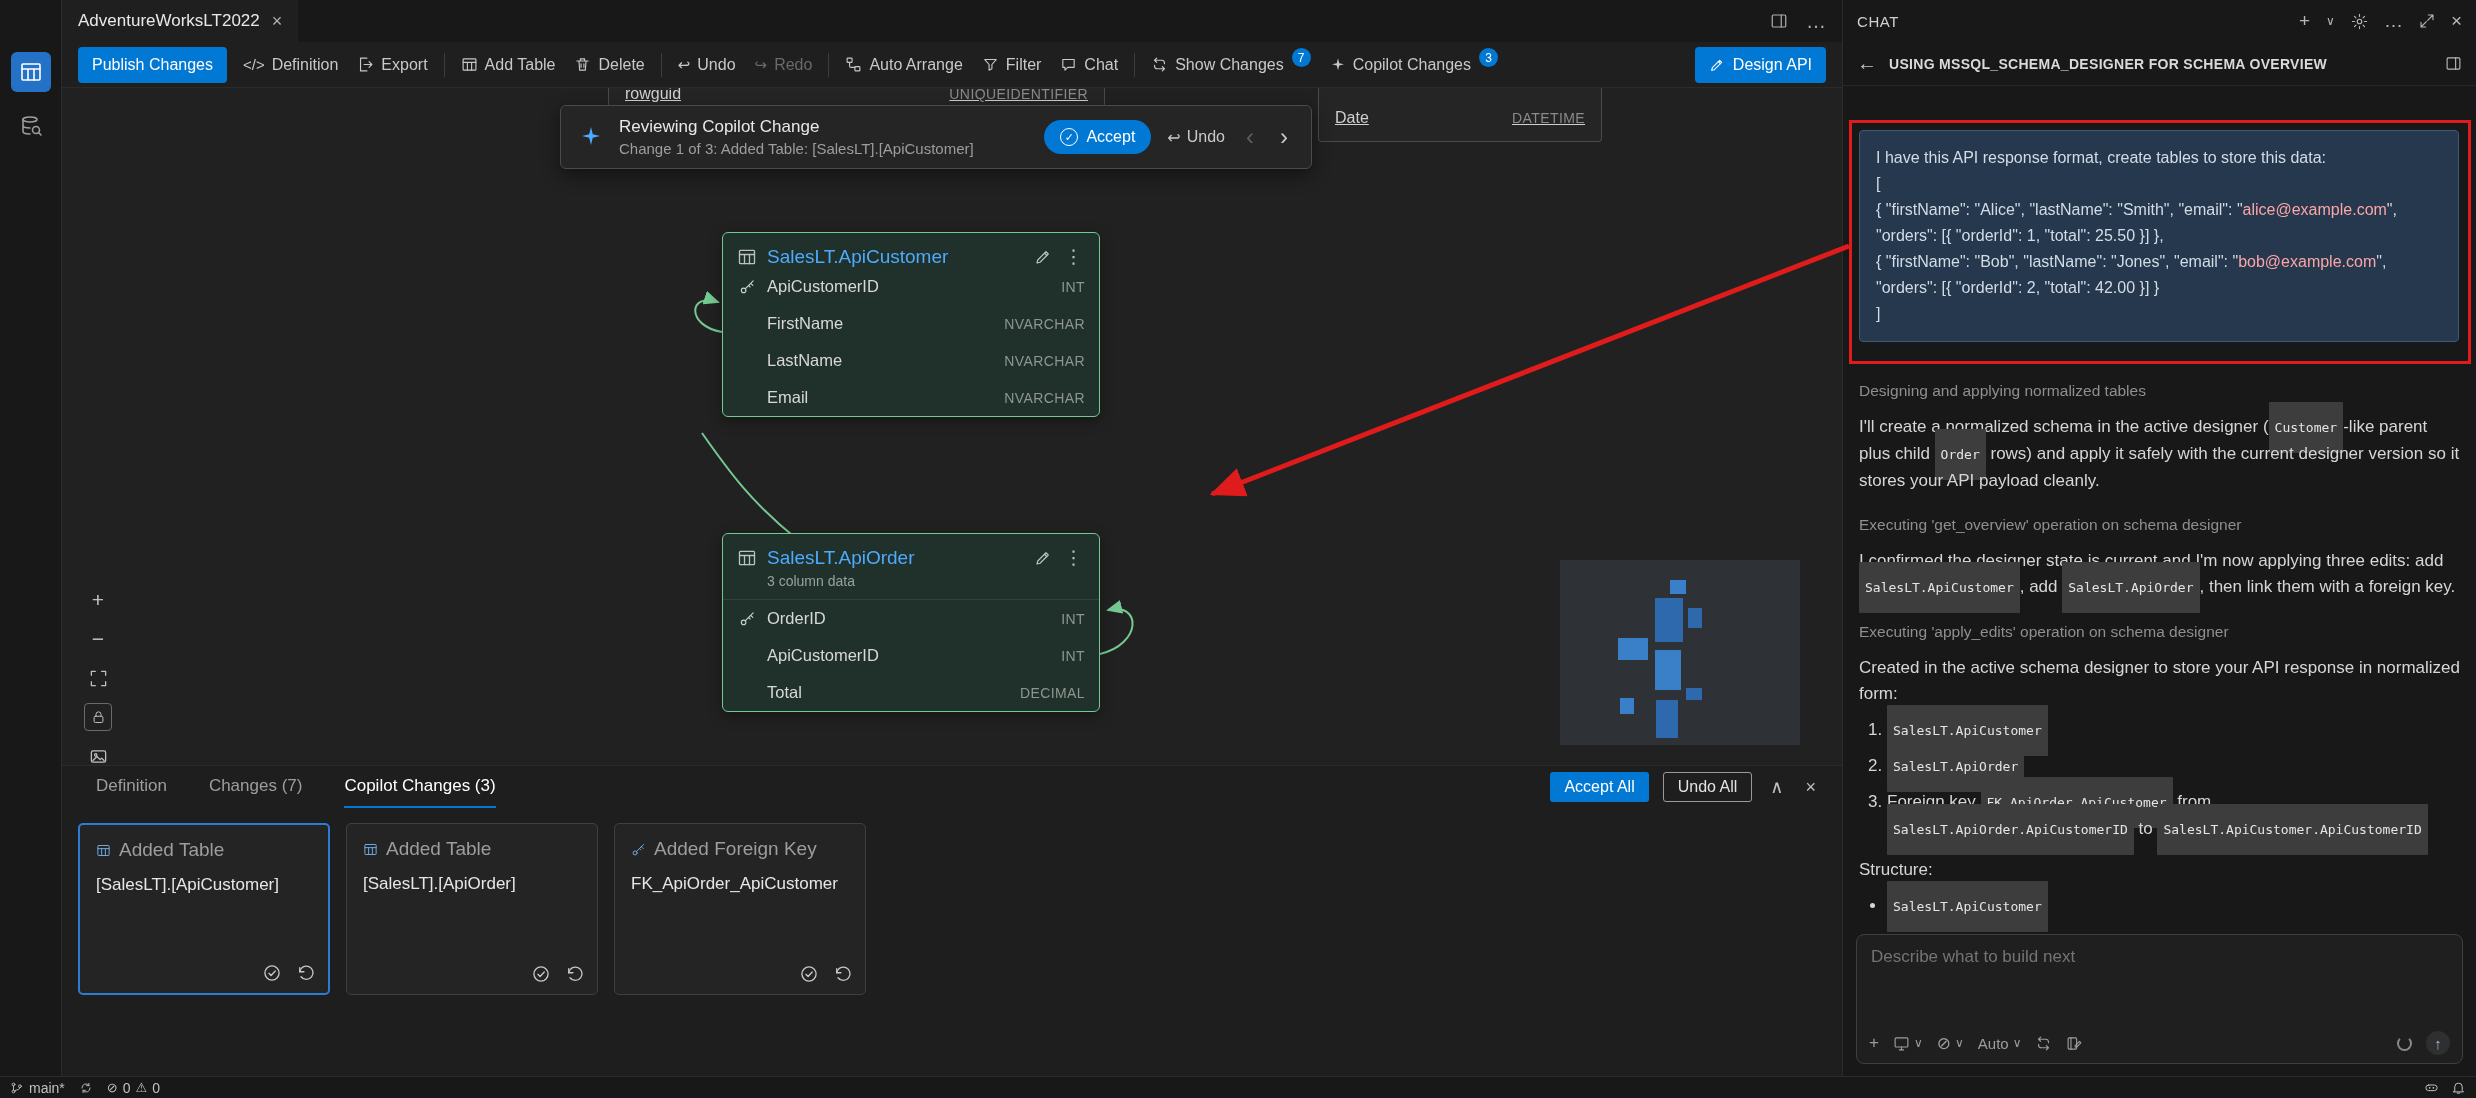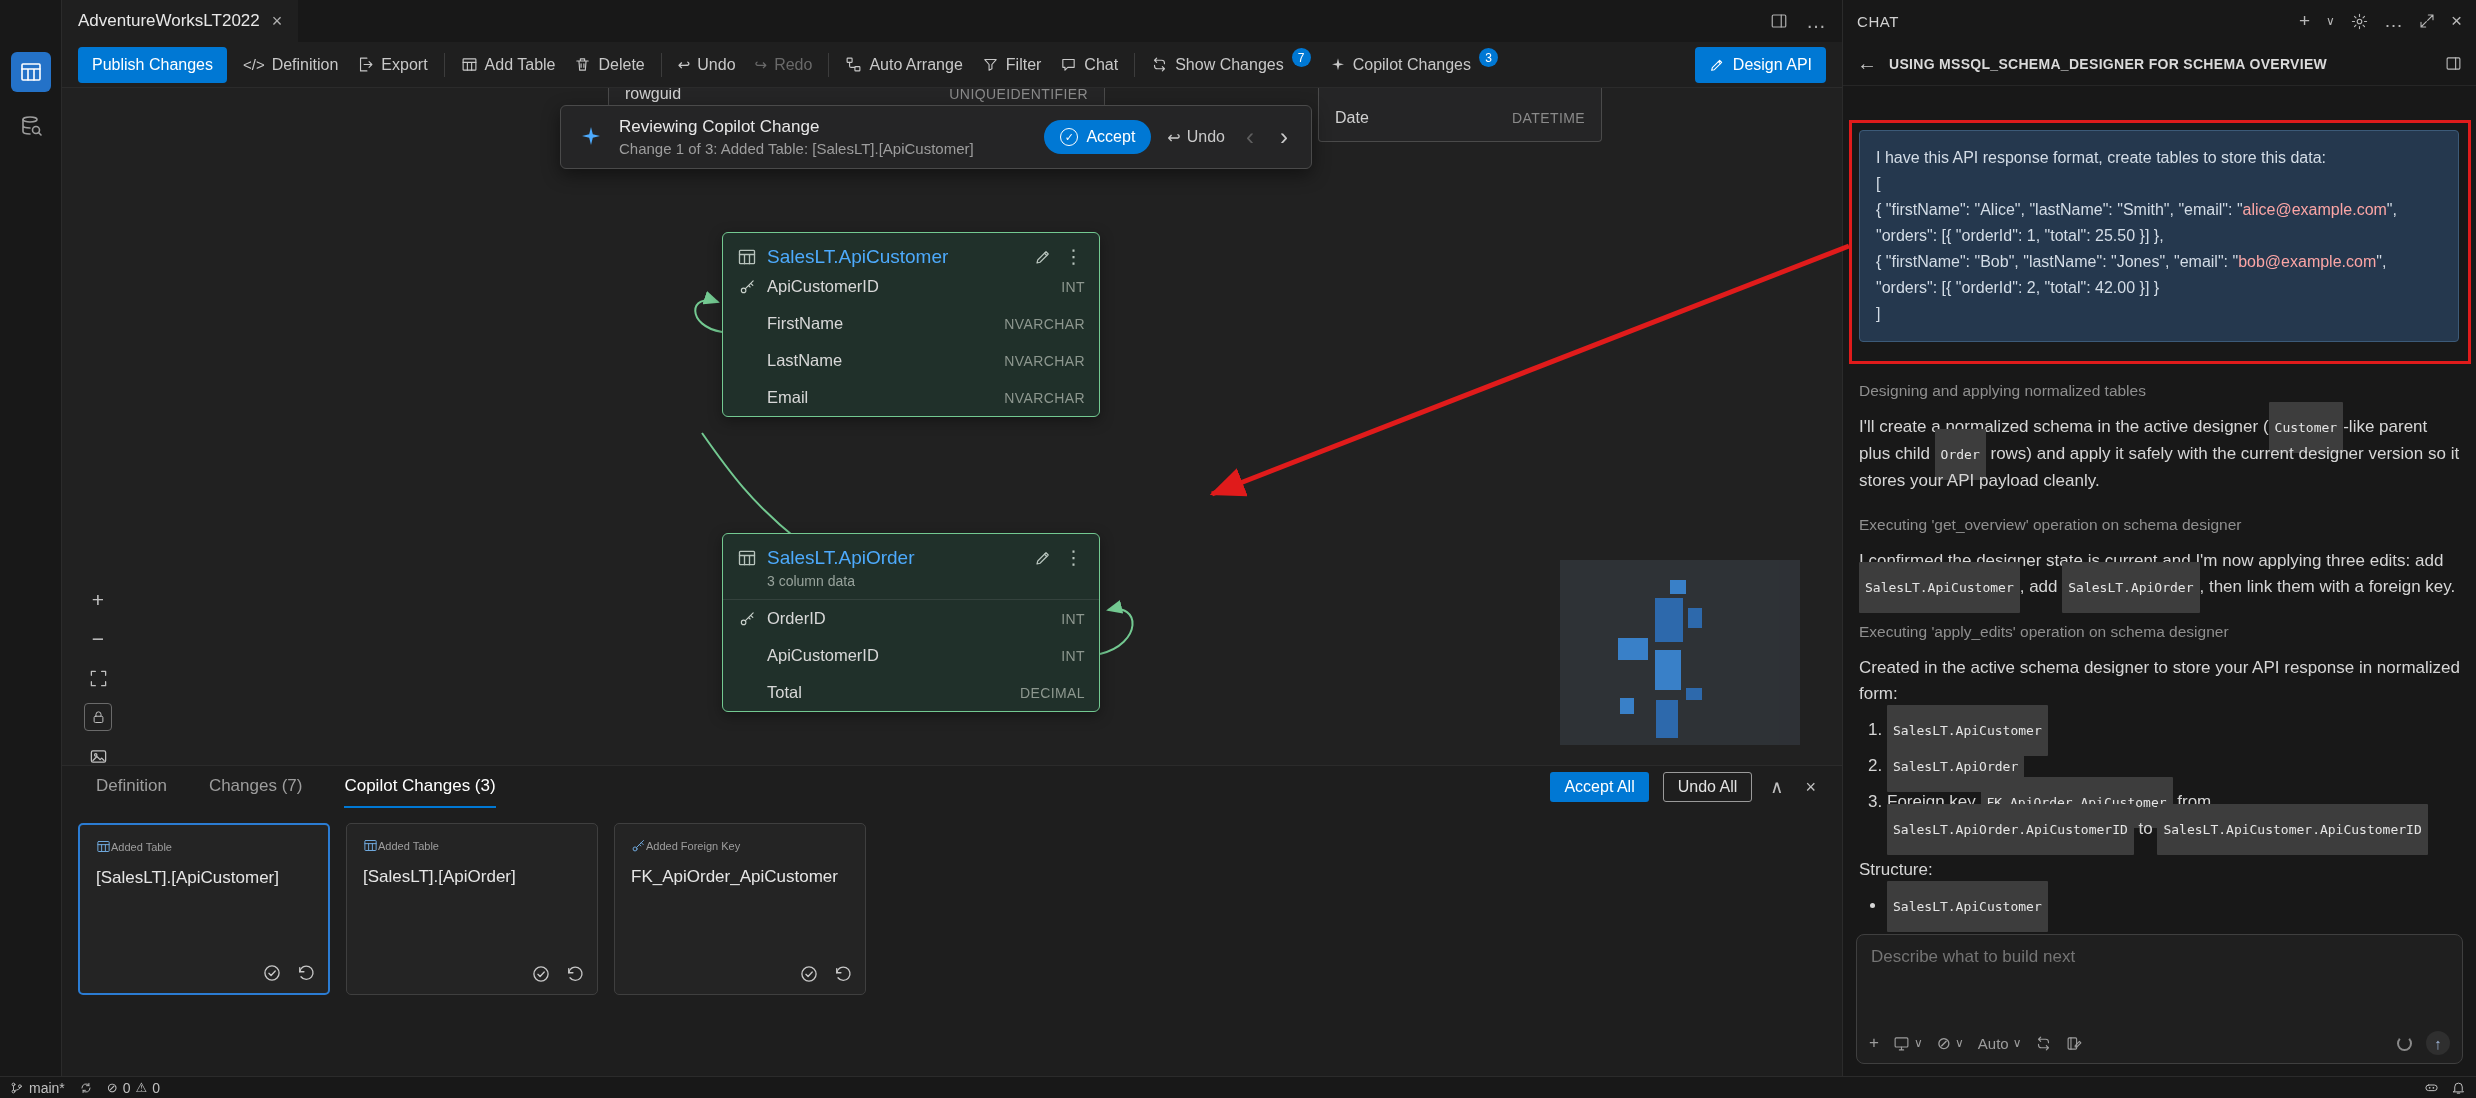--- a/index.html
+++ b/index.html
@@ -40,21 +40,21 @@
   .badge { background:#0078d4; color:#fff; border-radius:50%; min-width:19px; height:19px; font-size:12px;
            display:inline-flex; align-items:center; justify-content:center; transform:translateY(-7px); margin-left:1px; }
   .spacer { flex:1; min-width:6px; }
 
   
   .canvas { position:absolute; top:88px; left:0; width:1780px; height:677px; background:#212121; overflow:hidden; }
   .edges { position:absolute; left:0; top:0; }
 
   .tbl-fragment { position:absolute; background:#252526; border:1px solid #4a4a4a; border-top:none;
                   overflow:hidden; border-radius:0 0 4px 4px; }
-  .frag-row { height:36px; display:flex; align-items:center; padding:0 16px; font-size:16px; color:#d0d0d0; gap:10px; }
+  .frag-row { height:36px; display:flex; align-items:center; padding:0 16px; font-size:16px; color:#d0d0d0; gap:10px;text-decoration:underline; }
   .col-type { margin-left:auto; color:#8a8a8a; font-size:14px; letter-spacing:.4px; }
 
   .copilot-banner { position:absolute; left:498px; top:17px; width:752px; height:64px; background:#252526;
                     border:1px solid #4a4a4a; border-radius:6px; box-shadow:0 6px 18px rgba(0,0,0,.45);
                     display:flex; align-items:center; gap:16px; padding:0 18px; z-index:20; }
   .banner-title { font-size:17px; color:#e8e8e8; }
   .banner-sub { font-size:15px; color:#9d9d9d; margin-top:3px; }
   .accept-pill { margin-left:auto; background:#0078d4; border:none; border-radius:999px; height:34px;
                  padding:0 16px; display:inline-flex; align-items:center; gap:8px; color:#fff; font-size:16px; }
   .check-ring { width:18px; height:18px; border:1.5px solid #fff; border-radius:50%; display:flex;
@@ -96,21 +96,21 @@
   .bp-actions { margin-left:auto; display:flex; align-items:center; gap:14px; }
   .btn-sm-accent { background:#0078d4; color:#fff; border:none; border-radius:3px; height:30px;
                    padding:0 14px; font-size:16px; }
   .btn-sm-outline { background:transparent; color:#e2e2e2; border:1px solid #9a9a9a; border-radius:3px;
                     height:30px; padding:0 14px; font-size:16px; }
   .bp-glyph { font-size:18px; color:#c0c0c0; padding:0 4px; }
   .cards { display:flex; gap:16px; padding:15px 0 0 16px; }
   .card { width:252px; height:172px; background:#242424; border:1px solid #3f3f3f; border-radius:5px;
           position:relative; padding:14px 16px; }
   .card.selected { border:2px solid #2b7cd3; }
-  .card-kind { display:flex; align-items:center; font-size:11px; color:#9d9d9d; }
+  .card-kind { display:flex; align-items:center; gap:8px; font-size:19px; color:#9d9d9d; }
   .card-kind .icon { color:#6fa8dc; }
   .card-title { margin-top:14px; font-size:17px; color:#e6e6e6; }
   .card-actions { position:absolute; right:12px; bottom:10px; display:flex; gap:14px; color:#c8c8c8; }
 
   
   .chat-panel { position:absolute; left:1842px; top:0; width:634px; height:1076px; background:#181818;
                 border-left:1px solid #2b2b2b; }
   .chat-header { height:42px; display:flex; align-items:center; padding:0 14px; }
   .chat-header-title { font-size:15px; letter-spacing:.6px; color:#d0d0d0; }
   .chat-header-actions { margin-left:auto; display:flex; align-items:center; gap:16px; color:#b8b8b8; font-size:19px; }

